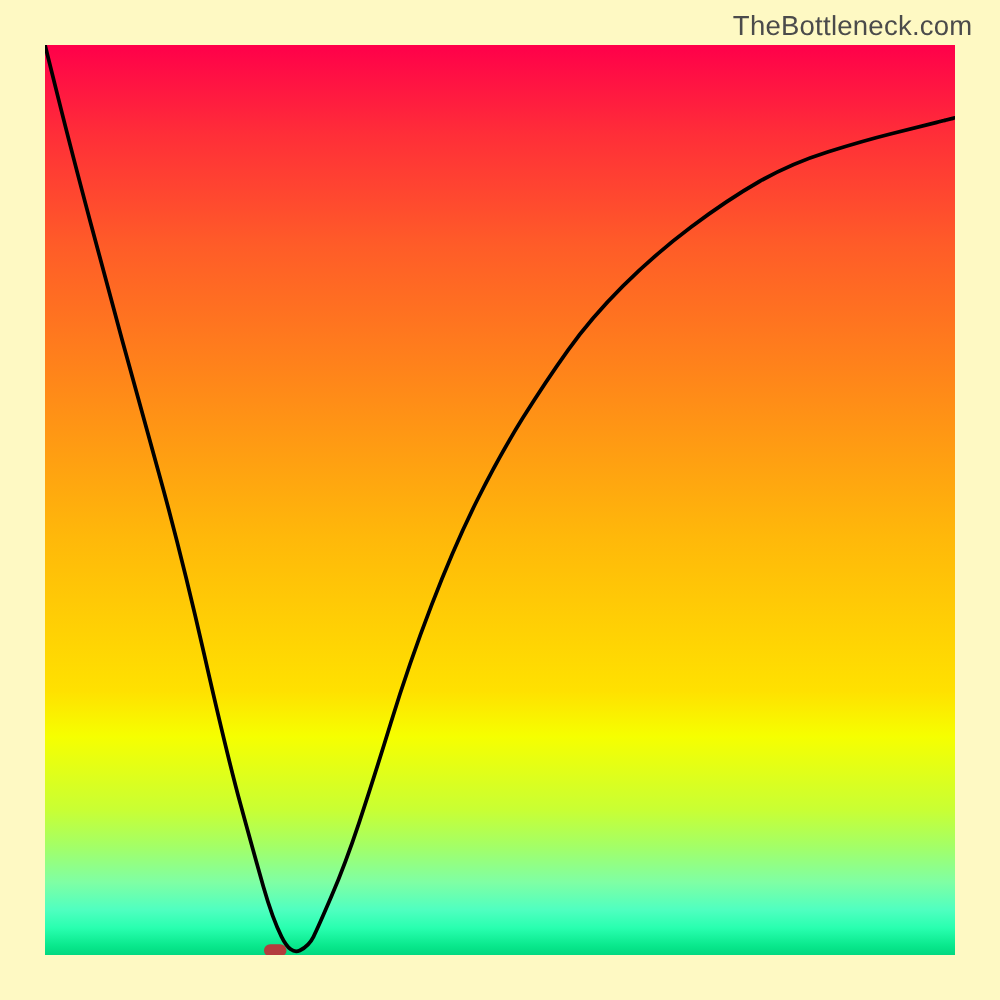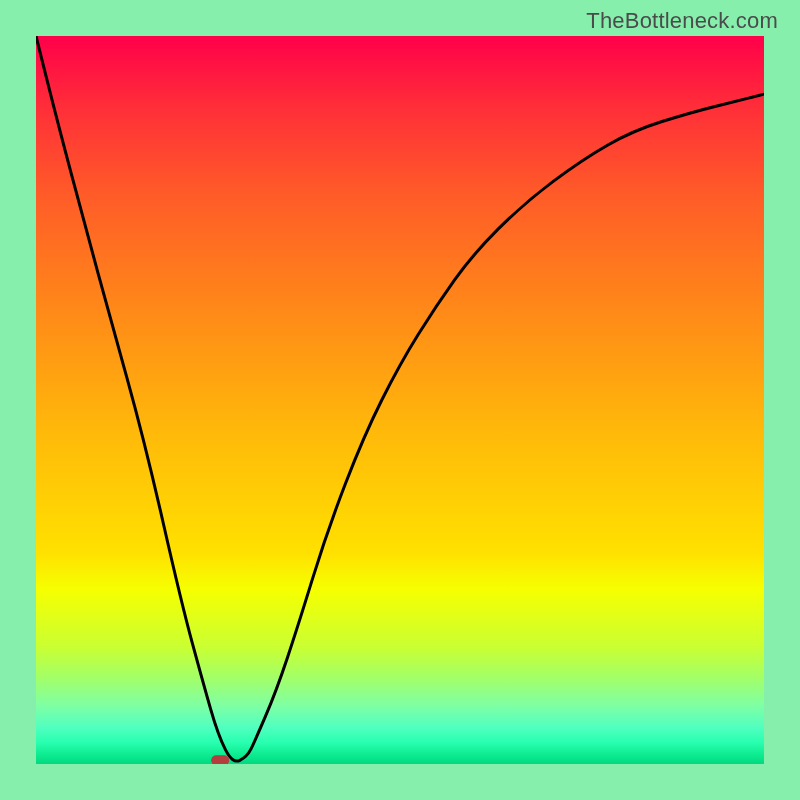--- a/index.html
+++ b/index.html
@@ -8,21 +8,21 @@
     width: 800px;
     height: 800px;
     overflow: hidden;
     background: #000;
     font-family: Arial, Helvetica, sans-serif;
   }
   .frame {
     position: relative;
     width: 800px;
     height: 800px;
-    background: #86efac;
+    background: #fef9c3;
   }
   .plot {
     position: absolute;
     left: 36px;
     top: 36px;
     width: 728px;
     height: 728px;
     overflow: hidden;
   }
   .gradient {

